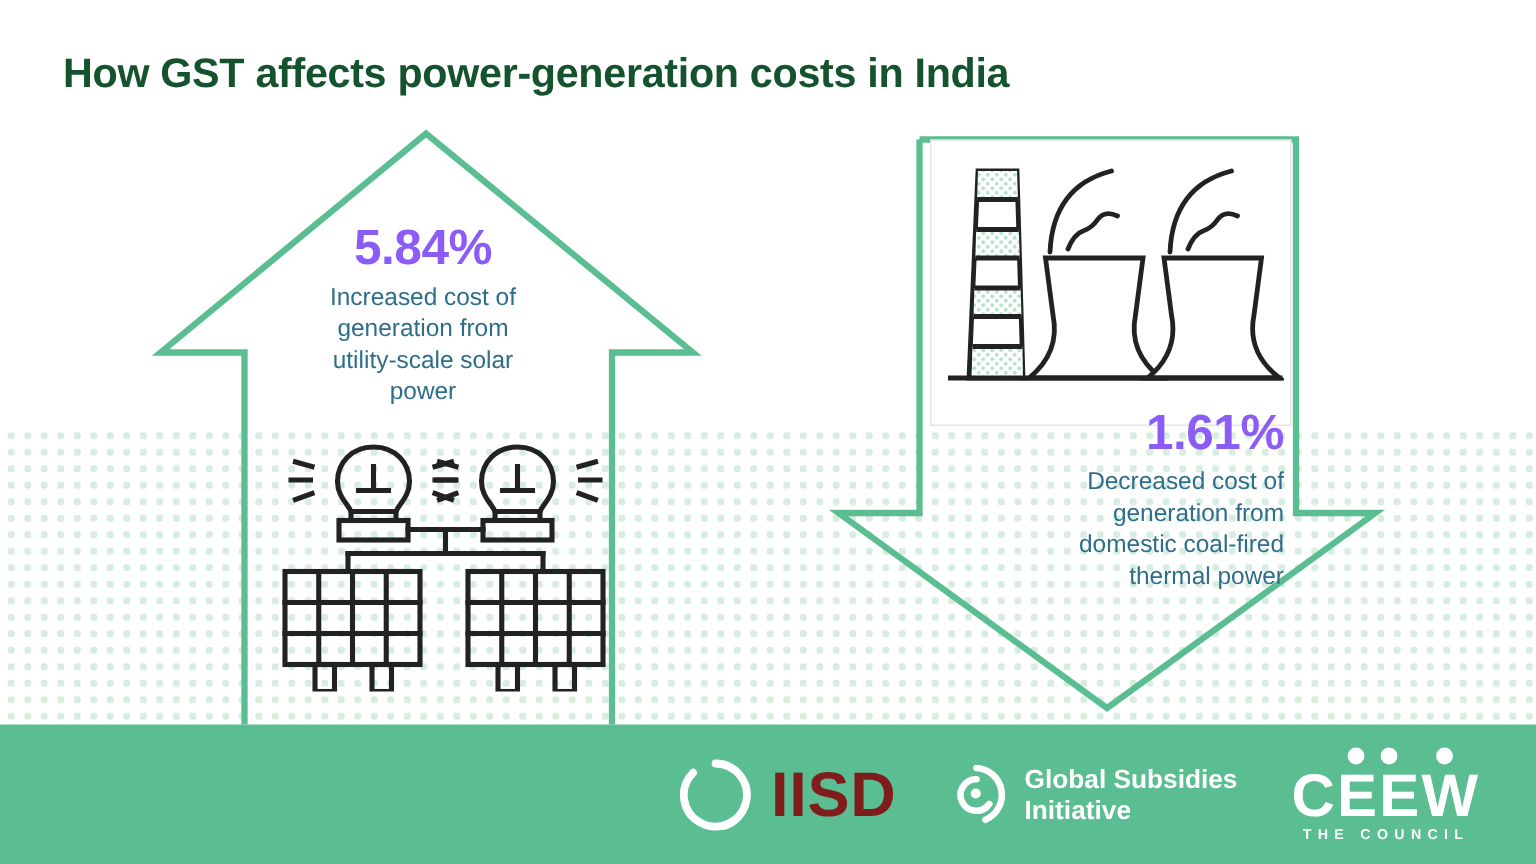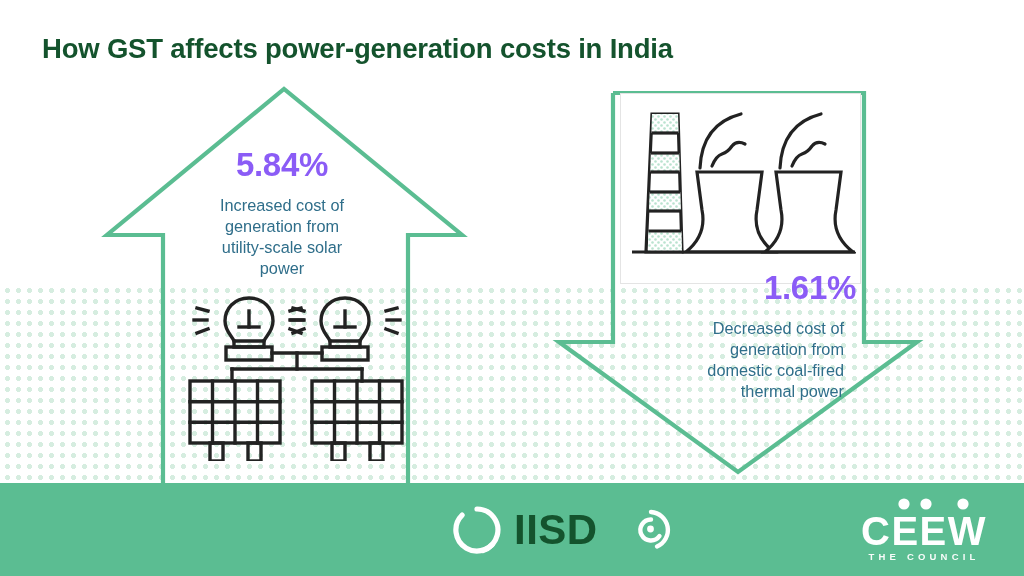--- a/index.html
+++ b/index.html
@@ -44,38 +44,38 @@
   .art-plant{left:624px;top:100px;width:232px;height:178px;}
 
   
   .stat{position:absolute;z-index:5;text-align:center;}
   .stat .pct{
     font-size:33px;font-weight:700;color:#8b5cf6;letter-spacing:-0.3px;
     line-height:1.06;margin:0 0 5px 0;
   }
   .stat .desc{
     font-size:16.3px;font-weight:400;color:#2f6e8a;line-height:1.30;
-    margin:12px;
+    margin:0;
   }
   .stat-left{left:168px;top:148px;width:228px;}
   .stat-right{left:624px;top:271px;width:232px;text-align:right;}
 
   
   .footer{
     position:absolute;left:0;top:483px;width:1024px;height:93px;
     background:#5bbd92;z-index:7;
   }
   .logo-row{
     position:absolute;left:0;top:0;width:1024px;height:93px;
     display:flex;align-items:center;
   }
   .logo{display:flex;align-items:center;}
   .logo-iisd{position:absolute;left:452px;top:50%;transform:translateY(-50%);}
   .logo-iisd .iisd-word{
-    color:#14532d;font-size:42px;font-weight:700;letter-spacing:0.5px;margin-left:12px;line-height:1;
+    color:#7f1d1d;font-size:42px;font-weight:700;letter-spacing:0.5px;margin-left:12px;line-height:1;
   }
   .logo-gsi{position:absolute;left:630px;top:50%;transform:translateY(-50%);}
   .logo-gsi .gsi-word{
     color:#fff;font-size:17.5px;font-weight:700;line-height:1.16;margin-left:11px;
   }
   .logo-ceew{position:absolute;left:860px;top:50%;transform:translateY(-50%);text-align:center;}
   .logo-ceew .ceew-word{
     color:#fff;font-size:40px;font-weight:700;letter-spacing:1.5px;line-height:1;
   }
   .logo-ceew .ceew-sub{
@@ -223,20 +223,24 @@
         </svg>
         <span class="iisd-word">IISD</span>
       </div>
 
       <div class="logo logo-gsi">
         <svg width="42" height="42" viewBox="0 0 42 42">
           <path d="M 21,3 A 18,18 0 0 1 27,37.5" fill="none" stroke="#ffffff" stroke-width="4.4" stroke-linecap="round"></path>
           <path d="M 21,10.5 A 10.5,10.5 0 1 0 29.5,27" fill="none" stroke="#ffffff" stroke-width="4.4" stroke-linecap="round"></path>
           <circle cx="20.5" cy="20" r="3.4" fill="#ffffff"></circle>
         </svg>
+        <div class="gsi-word">
+          <div>Global Subsidies</div>
+          <div>Initiative</div>
+        </div>
       </div>
 
       <div class="logo-ceew">
         <svg width="128" height="12" viewBox="0 0 128 12" style="display:block;margin:0 auto 1px auto;">
           <circle cx="44" cy="6" r="5.6" fill="#ffffff"></circle>
           <circle cx="66" cy="6" r="5.6" fill="#ffffff"></circle>
           <circle cx="103" cy="6" r="5.6" fill="#ffffff"></circle>
         </svg>
         <div class="ceew-word">CEEW</div>
         <div class="ceew-sub">THE COUNCIL</div>

